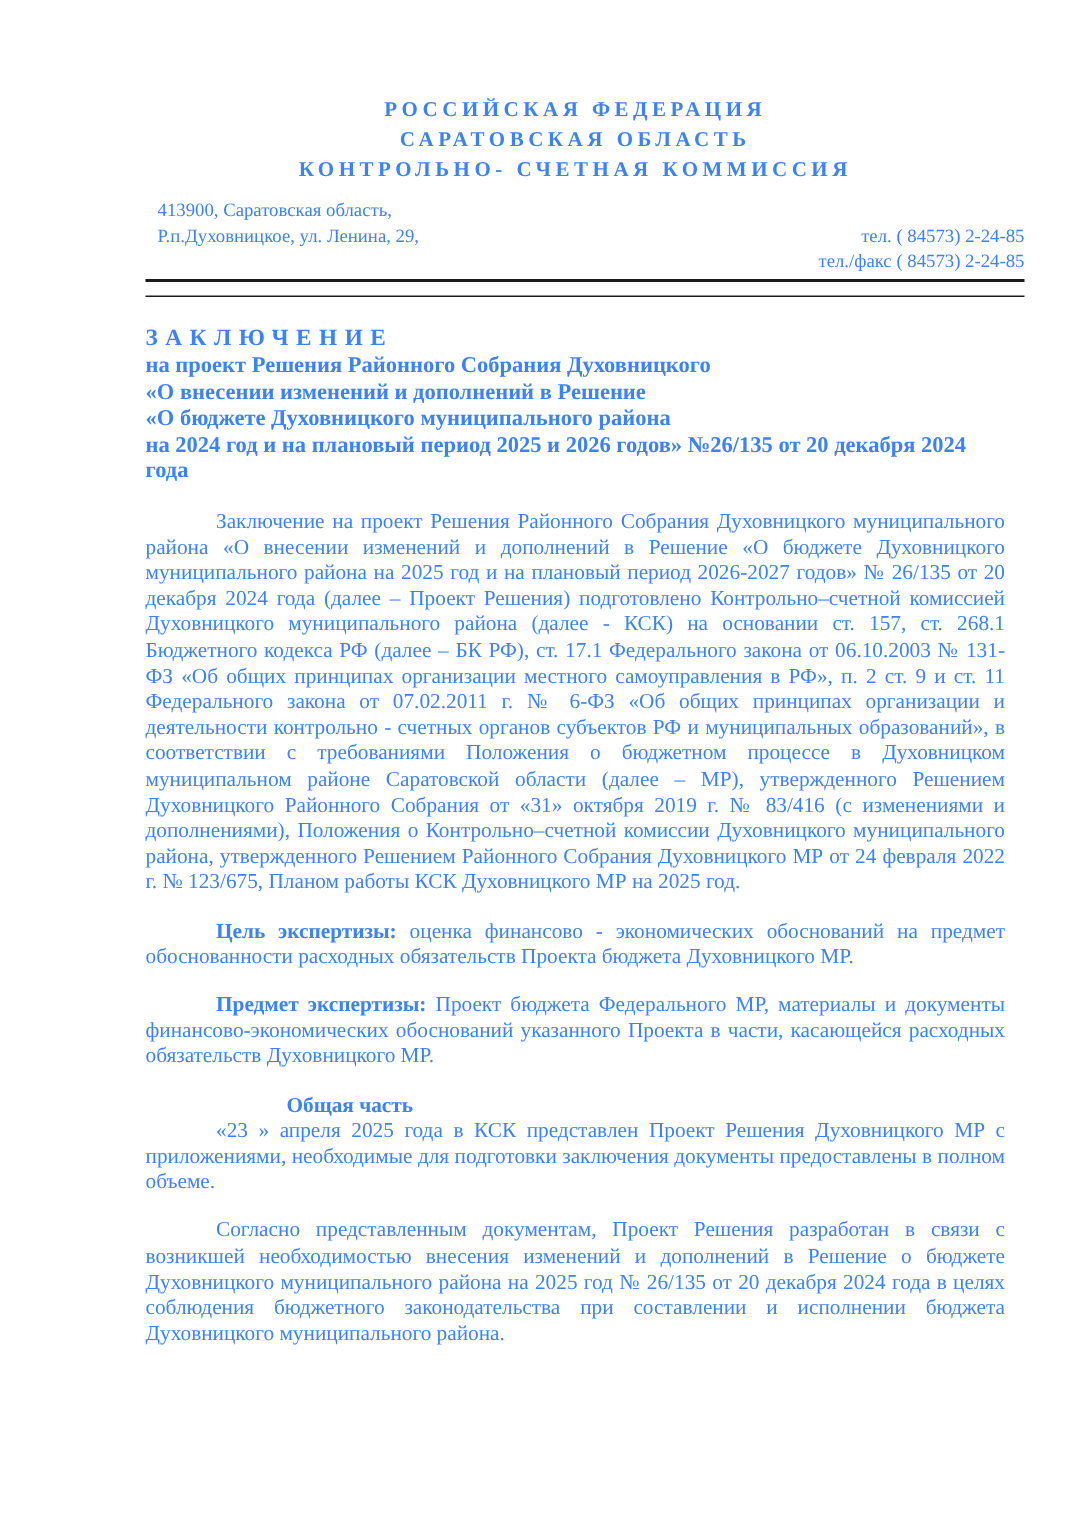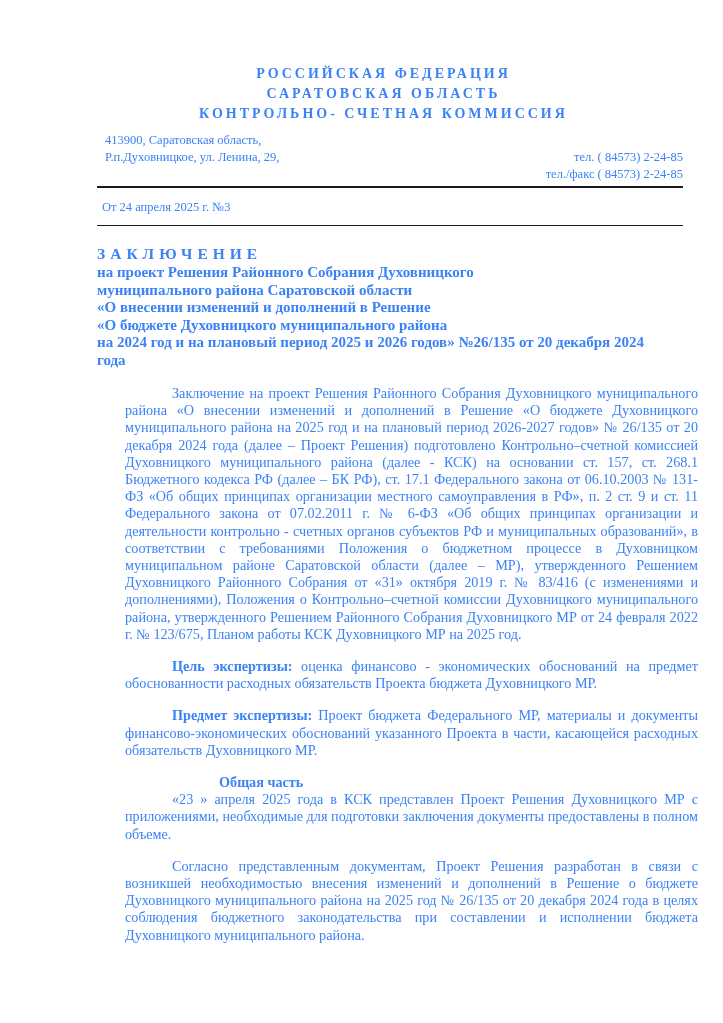--- a/index.html
+++ b/index.html
@@ -77,21 +77,20 @@
   .title-line {
     font-size: 15px;
     line-height: 17.5px;
   }
   
   .body-text {
     width: 573px;
     margin-top: 16px;
     font-size: 14.2px;
     line-height: 17.2px;
-    margin-left: 28px;
   }
   .para {
     margin: 0;
     text-align: justify;
     text-indent: 47px;
   }
   .para + .para, .para-gap {
     margin-top: 15px;
   }
   .section-heading {
@@ -125,28 +124,26 @@
         <div>Р.п.Духовницкое, ул.  Ленина,  29,</div>
       </div>
       <div class="address-right">
         <div>тел. ( 84573) 2-24-85</div>
         <div>тел./факс ( 84573) 2-24-85</div>
       </div>
     </div>
 
     <div class="rule-thick"></div>
 
-    <div class="reference-line">От  24 апреля  2025 г. №3</div>
 
     <div class="rule-thin"></div>
 
     <div class="title-block">
       <div class="title-heading">ЗАКЛЮЧЕНИЕ</div>
       <div class="title-line">на   проект  Решения  Районного Собрания Духовницкого</div>
-      <div class="title-line">муниципального района   Саратовской области</div>
       <div class="title-line">«О внесении изменений и дополнений в Решение</div>
       <div class="title-line">«О бюджете Духовницкого муниципального района</div>
       <div class="title-line">на 2024 год и на плановый период 2025 и 2026 годов»  №26/135 от 20 декабря 2024 года</div>
     </div>
 
     <div class="body-text">
       <p class="para">Заключение на проект Решения Районного Собрания Духовницкого муниципального района «О внесении изменений и дополнений в Решение «О бюджете Духовницкого муниципального района   на 2025 год и на плановый период 2026-2027 годов» № 26/135     от 20 декабря 2024 года (далее – Проект Решения) подготовлено Контрольно–счетной комиссией Духовницкого  муниципального района  (далее - КСК) на основании ст. 157, ст. 268.1 Бюджетного кодекса РФ (далее – БК РФ), ст. 17.1 Федерального закона от 06.10.2003 № 131-ФЗ «Об общих принципах организации местного самоуправления в РФ», п. 2 ст. 9 и ст. 11 Федерального закона от 07.02.2011 г. № 6-ФЗ «Об общих принципах организации и деятельности  контрольно - счетных органов субъектов РФ и муниципальных образований», в соответствии с требованиями Положения о бюджетном процессе в Духовницком муниципальном районе  Саратовской области (далее – МР), утвержденного Решением  Духовницкого Районного Собрания от «31» октября 2019 г. № 83/416 (с изменениями и дополнениями), Положения о Контрольно–счетной комиссии Духовницкого муниципального района, утвержденного Решением Районного Собрания Духовницкого МР от 24 февраля 2022 г. №  123/675, Планом работы КСК Духовницкого МР   на 2025 год.</p>
 
       <p class="para para-gap"><span class="lead-in">Цель экспертизы:</span><span> оценка финансово - экономических обоснований на предмет обоснованности расходных обязательств Проекта бюджета Духовницкого МР.</span></p>
 

